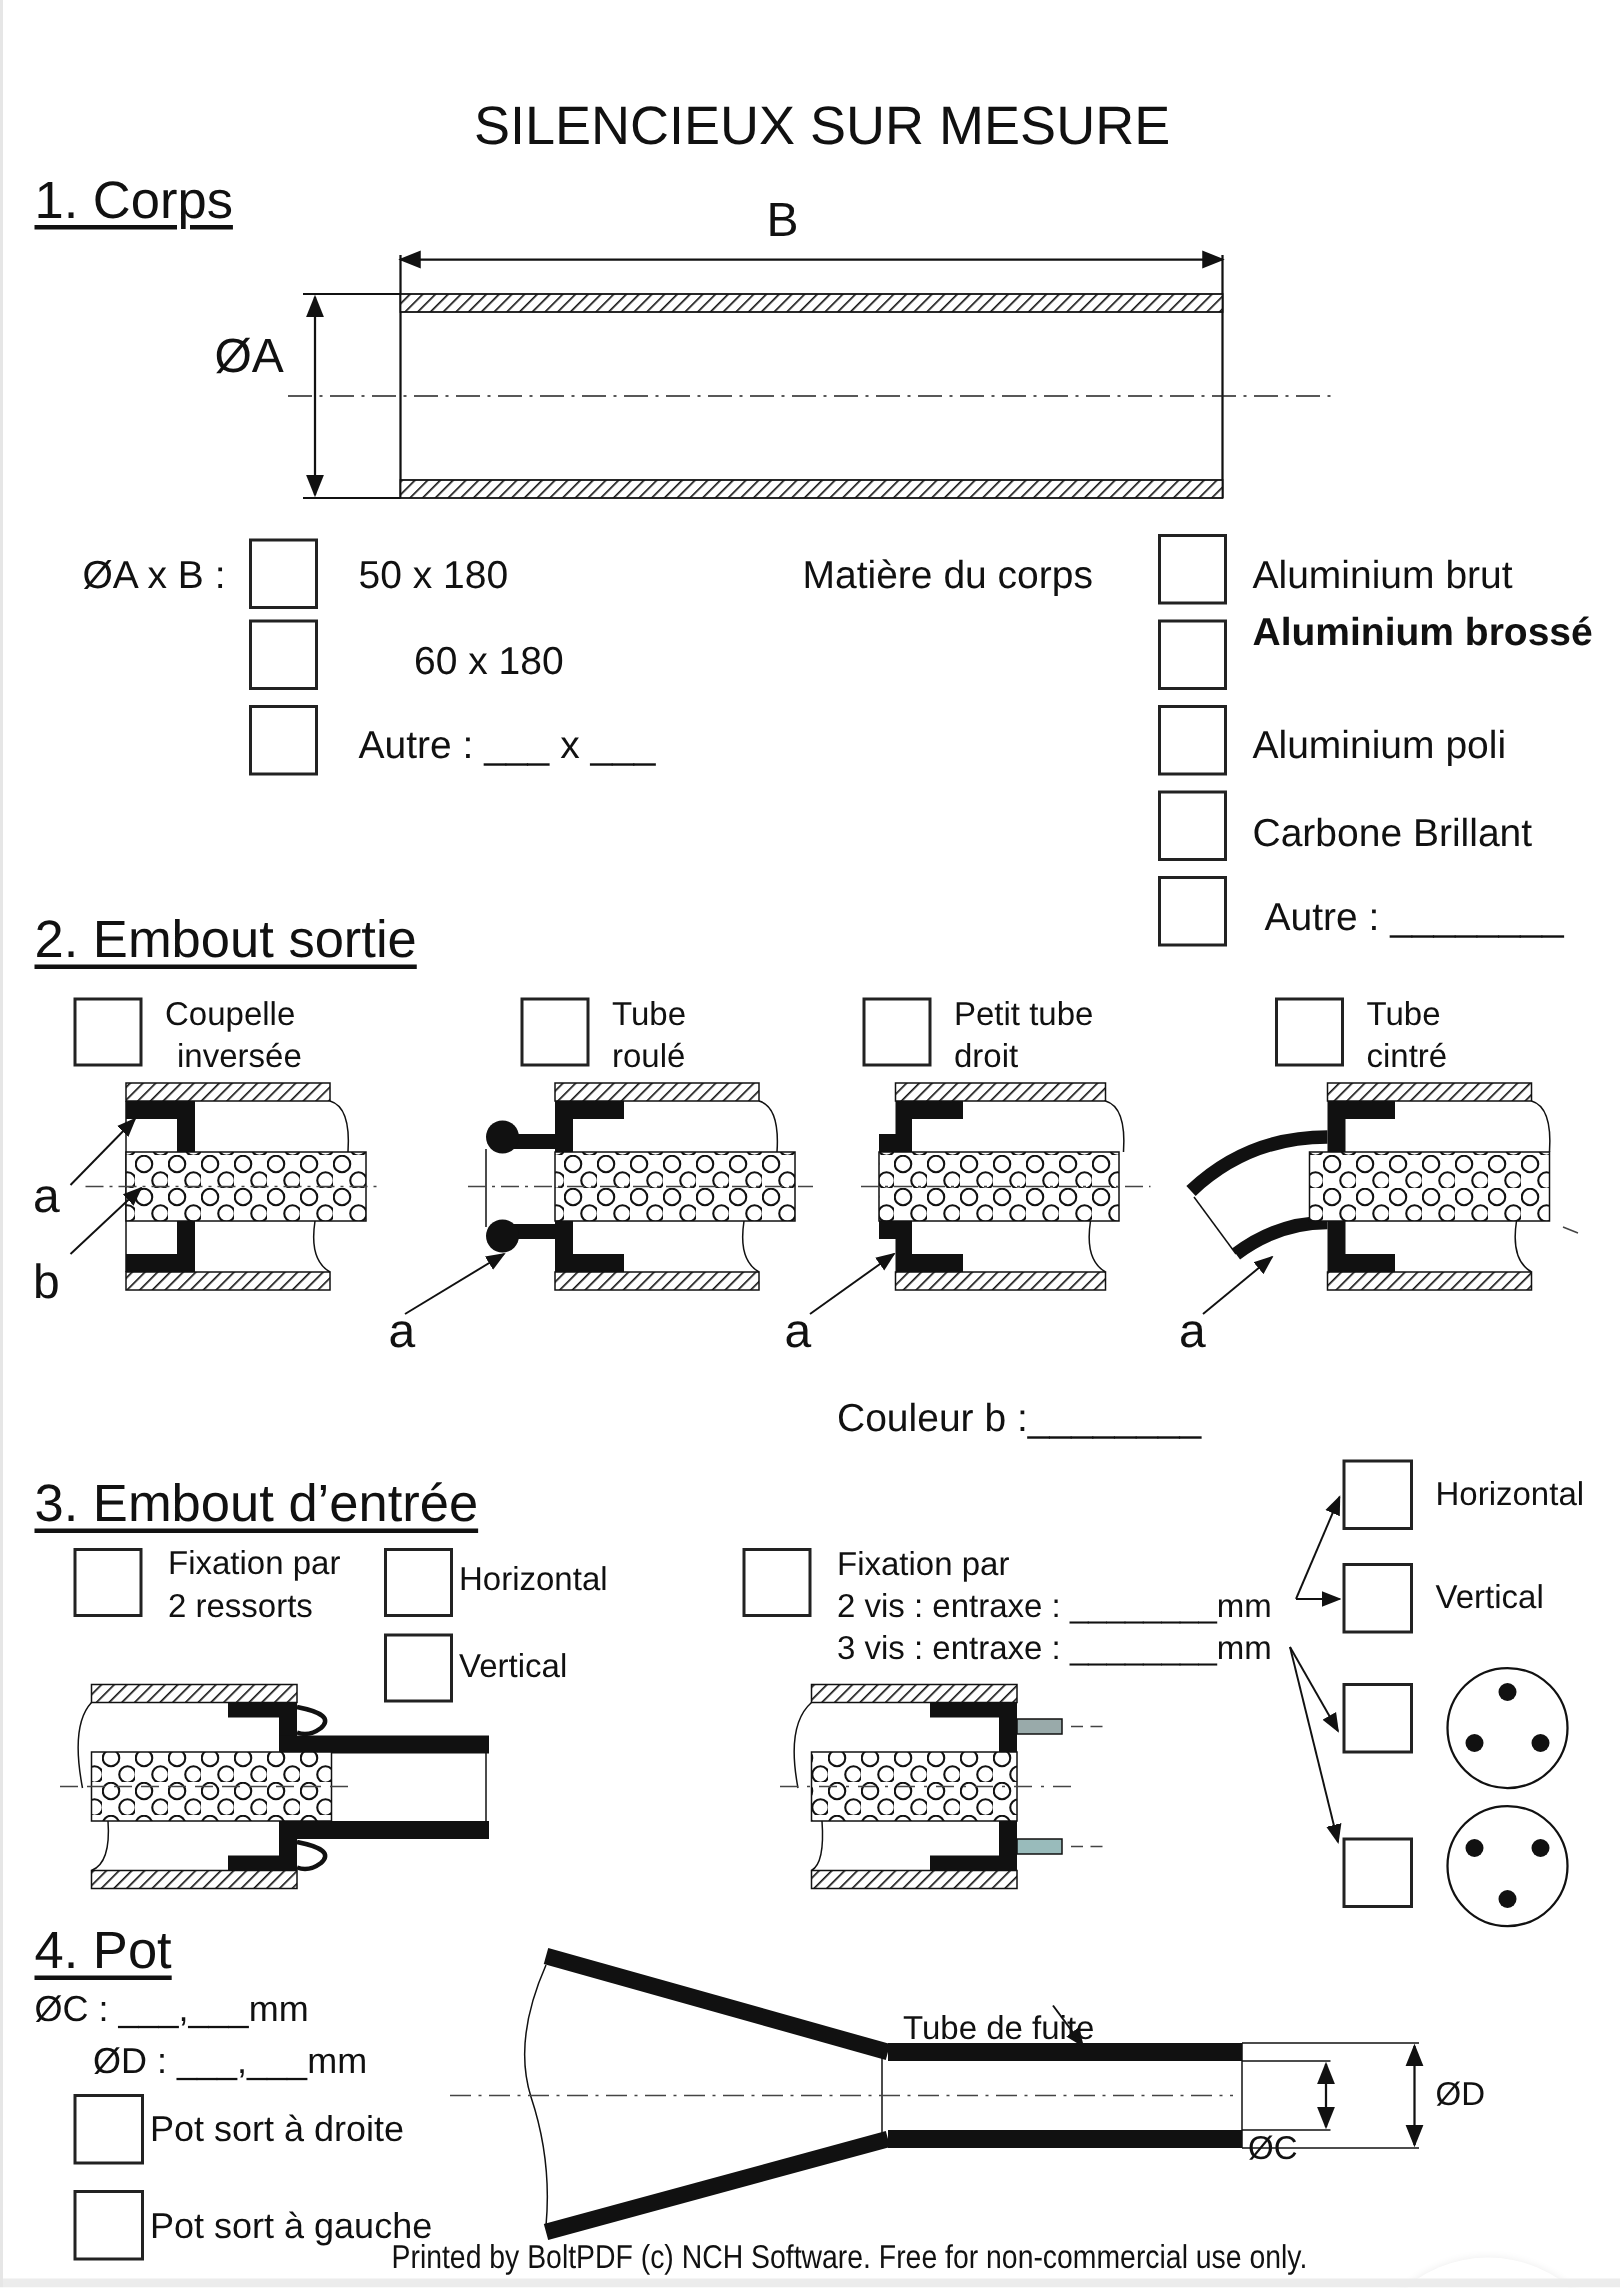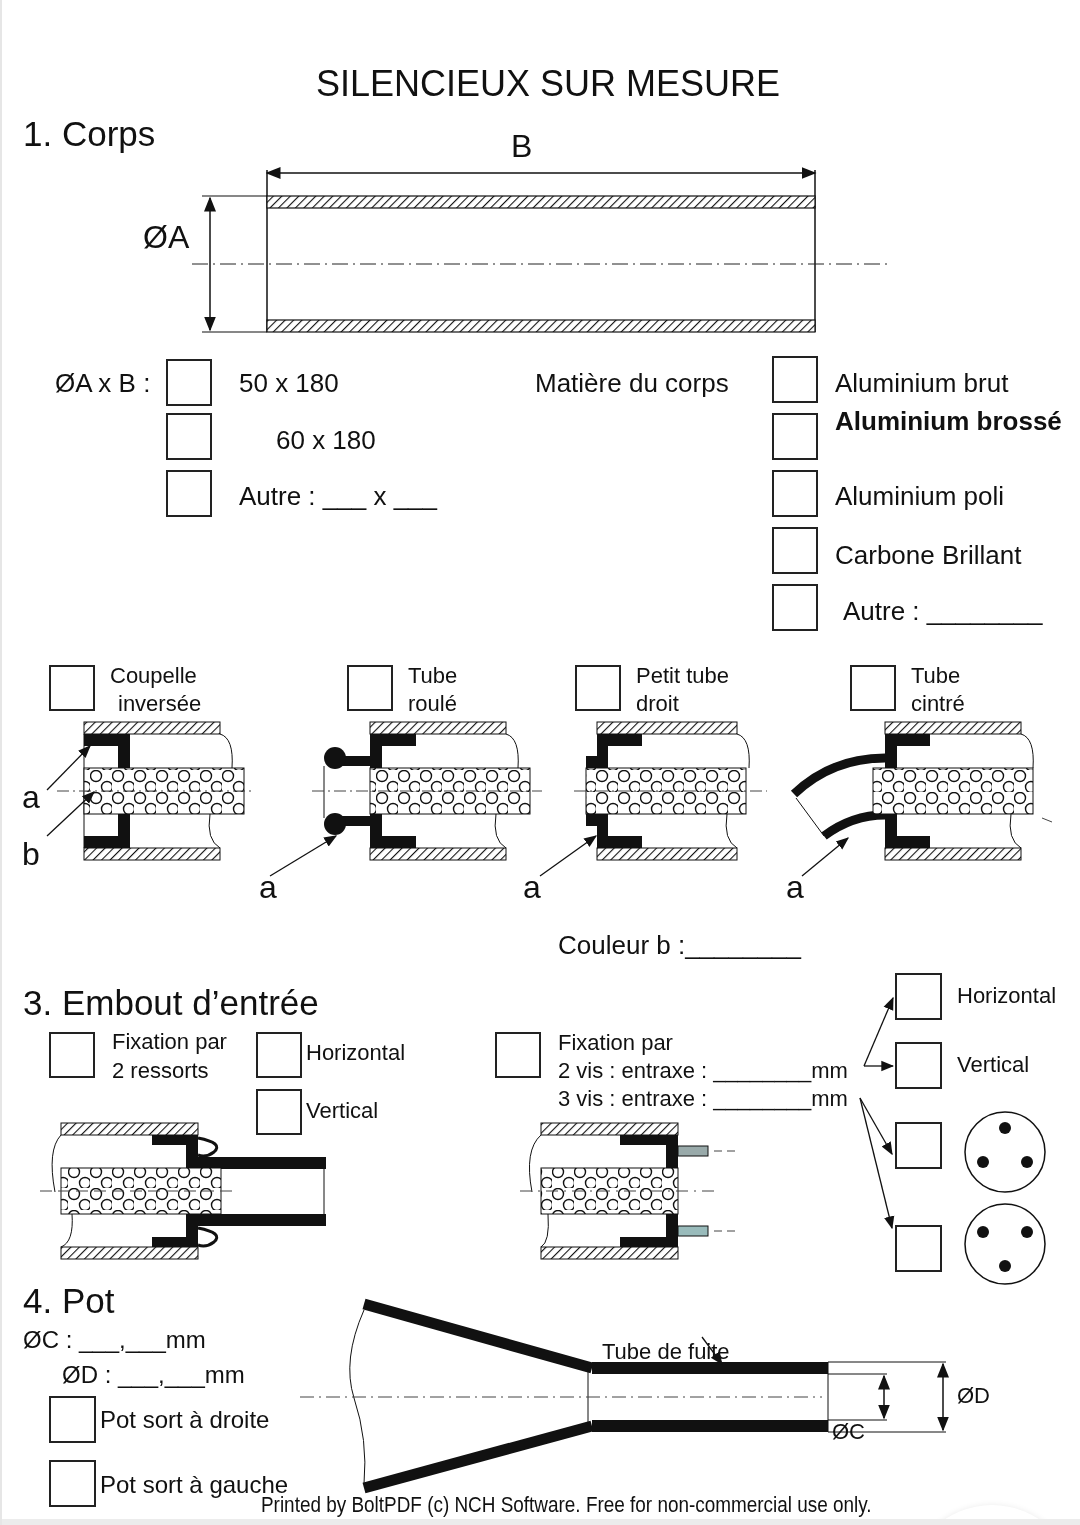--- a/index.html
+++ b/index.html
@@ -3,21 +3,21 @@
 <meta charset="utf-8">
 <style>
   html, body { margin:0; padding:0; background:#ffffff; }
   body { width:1080px; height:1525px; position:relative; overflow:hidden;
          font-family:"Liberation Sans", sans-serif; color:#111; }
   .page { position:absolute; left:0; top:0; width:1080px; height:1525px; background:#fff;
           border-left:2px solid #e6e6e6; box-sizing:border-box; }
   .bottom-bar { position:absolute; left:0; top:1519px; width:1080px; height:6px; background:#ececec; }
   .txt { position:absolute; white-space:nowrap; line-height:1; }
   .title { font-size:36px; }
-  .h { font-size:35px; text-decoration-thickness:3px; text-underline-offset:5px; }
+  .h { font-size:35px; text-decoration:underline; text-decoration-thickness:3px; text-underline-offset:5px; }
   .t26 { font-size:26px; }
   .t24 { font-size:24px; }
   .t22 { font-size:22px; }
   .t32 { font-size:32px; }
   .cb { position:absolute; width:44px; height:44px; border:2px solid #222; box-sizing:border-box; background:#fff; cursor:pointer; }
   svg.draw { position:absolute; left:0; top:0; }
   .footer { font-size:22px; transform:scaleX(0.86); transform-origin:left top; }
   .round { position:absolute; left:905px; top:1505px; width:170px; height:170px; border-radius:50%;
            background:#fff; box-shadow:0 0 6px rgba(0,0,0,0.08); }
 </style>
@@ -202,20 +202,21 @@
   <div class="txt t26" style="left:833px; top:370px;">Aluminium brut</div>
   <div class="cb" style="left:770px; top:413px; width:46px; height:47px;"></div>
   <div class="txt t26" style="left:833px; top:408px;font-weight:bold;">Aluminium brossé</div>
   <div class="cb" style="left:770px; top:470px; width:46px; height:47px;"></div>
   <div class="txt t26" style="left:833px; top:483px;">Aluminium poli</div>
   <div class="cb" style="left:770px; top:527px; width:46px; height:47px;"></div>
   <div class="txt t26" style="left:833px; top:542px;">Carbone Brillant</div>
   <div class="cb" style="left:770px; top:584px; width:46px; height:47px;"></div>
   <div class="txt t26" style="left:841px; top:598px;">Autre : ________</div>
 
+  <div class="txt h" style="left:21px; top:609px;">2. Embout sortie</div>
 
   <div class="cb" style="left:47px; top:665px; width:46px; height:46px;"></div>
   <div class="txt t22" style="left:108px; top:665px;">Coupelle</div>
   <div class="txt t22" style="left:116px; top:693px;">inversée</div>
 
   <div class="cb" style="left:345px; top:665px; width:46px; height:46px;"></div>
   <div class="txt t22" style="left:406px; top:665px;">Tube</div>
   <div class="txt t22" style="left:406px; top:693px;">roulé</div>
 
   <div class="cb" style="left:573px; top:665px; width:46px; height:46px;"></div>

